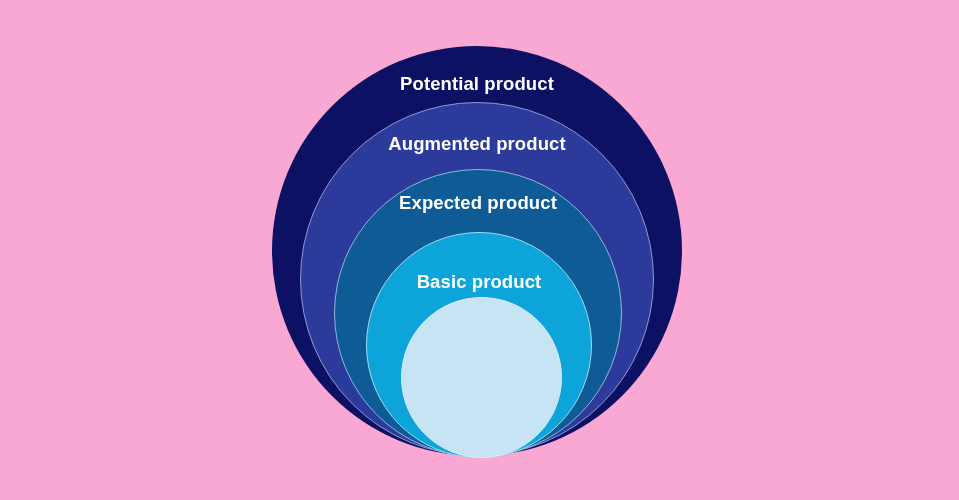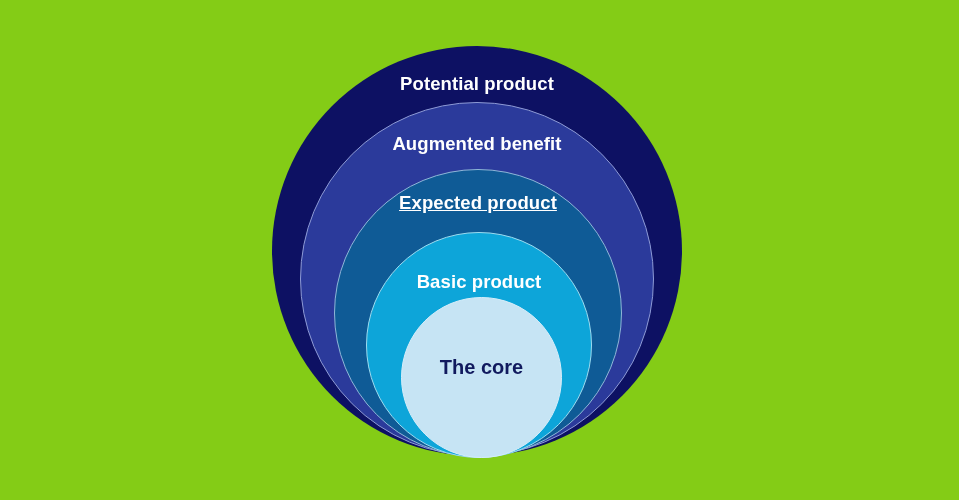--- a/index.html
+++ b/index.html
@@ -107,38 +107,37 @@
     line-height: 1.33;
     user-select: none;
   }
   .core-label .core-line {
     display: block;
   }
 </style>
 </head>
 <body>
 
-<div id="canvas" style="background: #84cc16;">
+<div id="canvas" style="background: #f9a8d4;">
   <div class="diagram">
 
     <div class="ring ring-potential" style="background: rgb(13, 17, 99);">
       <div class="ring-label" style="color: rgb(255, 255, 255);">Potential product</div>
 
       <div class="ring ring-augmented" style="left: 28px; top: 56px; background: rgb(43, 58, 155);">
-        <div class="ring-label" style="color: rgb(255, 255, 255);">Augmented benefit</div>
+        <div class="ring-label" style="color: rgb(255, 255, 255);">Augmented product</div>
 
         <div class="ring ring-expected" style="left: 33px; top: 66px; background: rgb(15, 91, 150);">
-          <div class="ring-label" style="color: rgb(255, 255, 255); text-decoration: underline;">Expected product</div>
+          <div class="ring-label" style="color: rgb(255, 255, 255);">Expected product</div>
 
           <div class="ring ring-basic" style="left: 31px; top: 62px; background: rgb(13, 165, 217);">
             <div class="ring-label" style="color: rgb(255, 255, 255); margin-top: 12px;">Basic product</div>
 
             <div class="ring ring-core" style="left: 34px; top: 64px; background: rgb(198, 228, 244);">
               <div class="core-label" style="color: rgb(17, 26, 94);">
-                <span class="core-line">The core</span>
               </div>
             </div>
 
           </div>
         </div>
       </div>
     </div>
 
   </div>
 </div>

